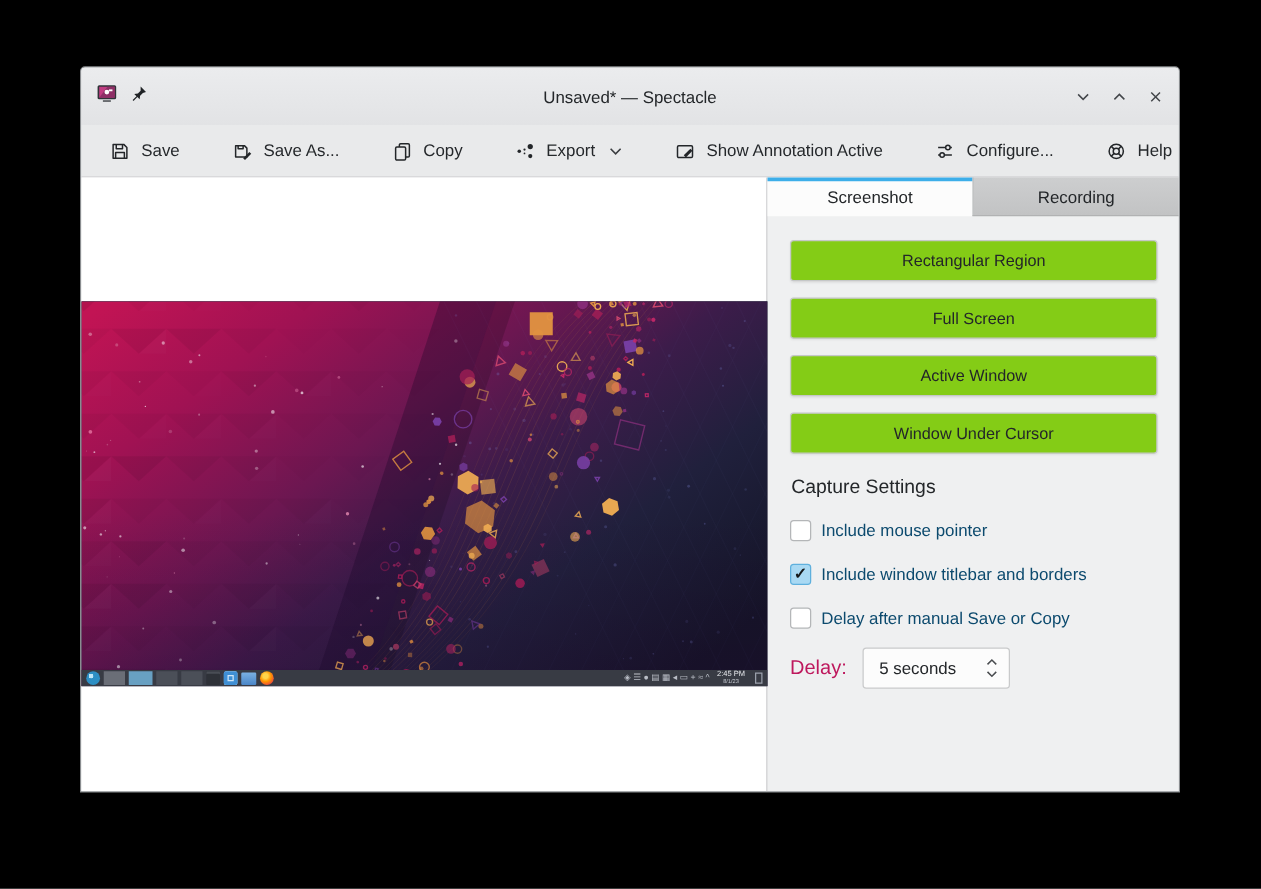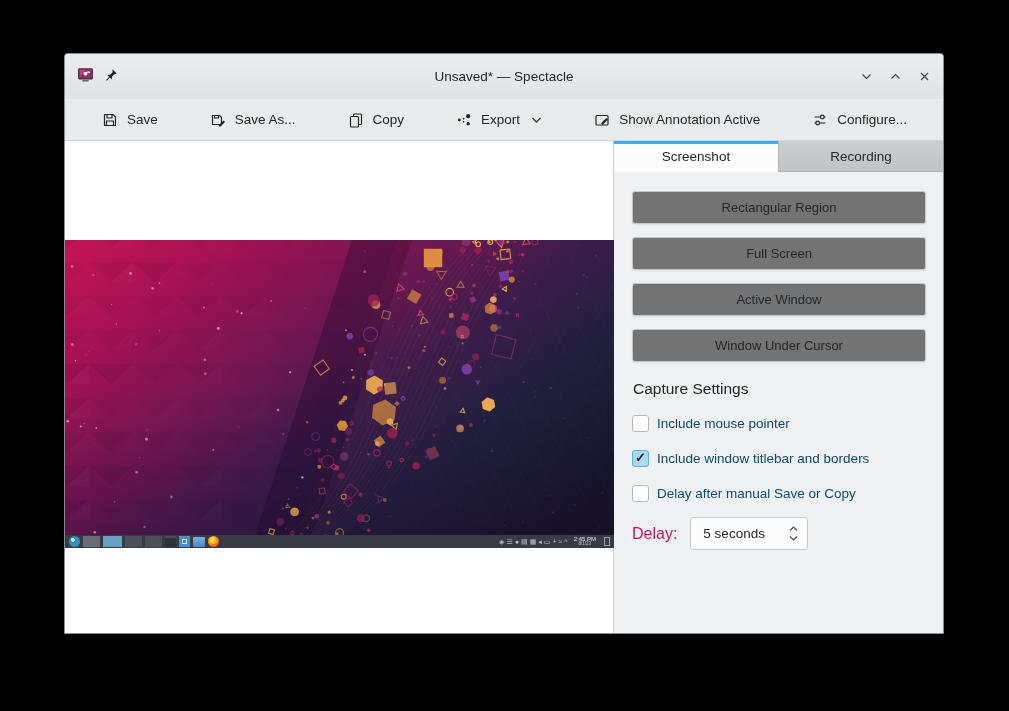--- a/index.html
+++ b/index.html
@@ -13,21 +13,21 @@
   
   .titlebar { flex:0 0 32px; background:linear-gradient(#ebecee,#e2e3e5);
     display:grid; grid-template-columns:1fr auto 1fr; align-items:center; padding:12px 12px; }
   .tb-left { display:flex; align-items:center; gap:10px; }
   .tb-title { font-size:13.5px; color:#232629; white-space:nowrap; }
   .tb-controls { display:flex; justify-content:flex-end; align-items:center; gap:16px; }
   .tb-controls svg { display:block; }
 
   
   .toolbar { flex:0 0 42px; background:#e9eaeb; border-bottom:1px solid #d3d4d6;
-    display:flex; align-items:center; padding-left:24px; gap:26px; }
+    display:flex; align-items:center; padding-left:10px; gap:16px; }
   .tool-btn { display:flex; align-items:center; gap:9px; padding:7px 13px; border-radius:3px;
     font-size:13.5px; color:#25282b; white-space:nowrap; }
   .tool-btn svg { display:block; flex:0 0 auto; }
   .chev { margin-left:2px; }
 
   
   .content { flex:1; display:flex; min-height:0; }
   .preview-pane { flex:0 0 549px; background:#ffffff; position:relative; border-right:1px solid #cbccce; }
   .wallpaper { position:absolute; left:0; top:99px; width:549px; height:308px; overflow:hidden; background:#1a1630; }
   .wallpaper svg.art { position:absolute; inset:0; display:block; }
@@ -46,21 +46,21 @@
   
   .right-col { flex:1; display:flex; flex-direction:column; min-width:0; }
   .tab-row { flex:0 0 31px; display:flex; }
   .tab { flex:1; display:flex; align-items:center; justify-content:center; font-size:13.5px;
     color:#232629; background:linear-gradient(#cdcecf,#c2c3c4); border-bottom:1px solid #b1b2b3; position:relative; }
   .tab + .tab { border-left:1px solid #b6b7b8; }
   .tab.active { background:#fcfcfc; border-bottom-color:transparent; }
   .tab.active::before { content:""; position:absolute; top:0; left:0; right:0; height:3px; background:#3daee9; }
 
   .panel { flex:1; background:#eff0f1; padding:19px 17px 0 18px; display:flex; flex-direction:column; }
-  .mode-btn { height:33px; flex:0 0 33px; background:#737373; border:1px solid #c5c7c8; border-radius:3px;
+  .mode-btn { height:33px; flex:0 0 33px; background:#84cc16; border:1px solid #c5c7c8; border-radius:3px;
     font-size:13px; color:#232629; display:flex; align-items:center; justify-content:center;
     margin-bottom:13px; box-shadow:0 1px 2px rgba(0,0,0,0.07); }
   .settings-heading { font-size:15.5px; font-weight:400; color:#232629; margin:5px 0 0 1px; }
   .opt-row { display:flex; align-items:center; gap:8px; margin-top:15px; height:20px; }
   .cb { width:17px; height:17px; flex:0 0 17px; background:#fff; border:1px solid #b4b6b8; border-radius:3px; position:relative; }
   .cb.checked { background:#a9d9f3; border-color:#5fb0dd; }
   .cb.checked::after { content:"✓"; position:absolute; inset:-1px 0 0 0; display:flex; align-items:center;
     justify-content:center; color:#16191b; font-size:13px; font-weight:bold; }
   .opt-label { font-size:13.5px; color:#0c4a6e; }
   .delay-row { display:flex; align-items:center; margin-top:14px; }

